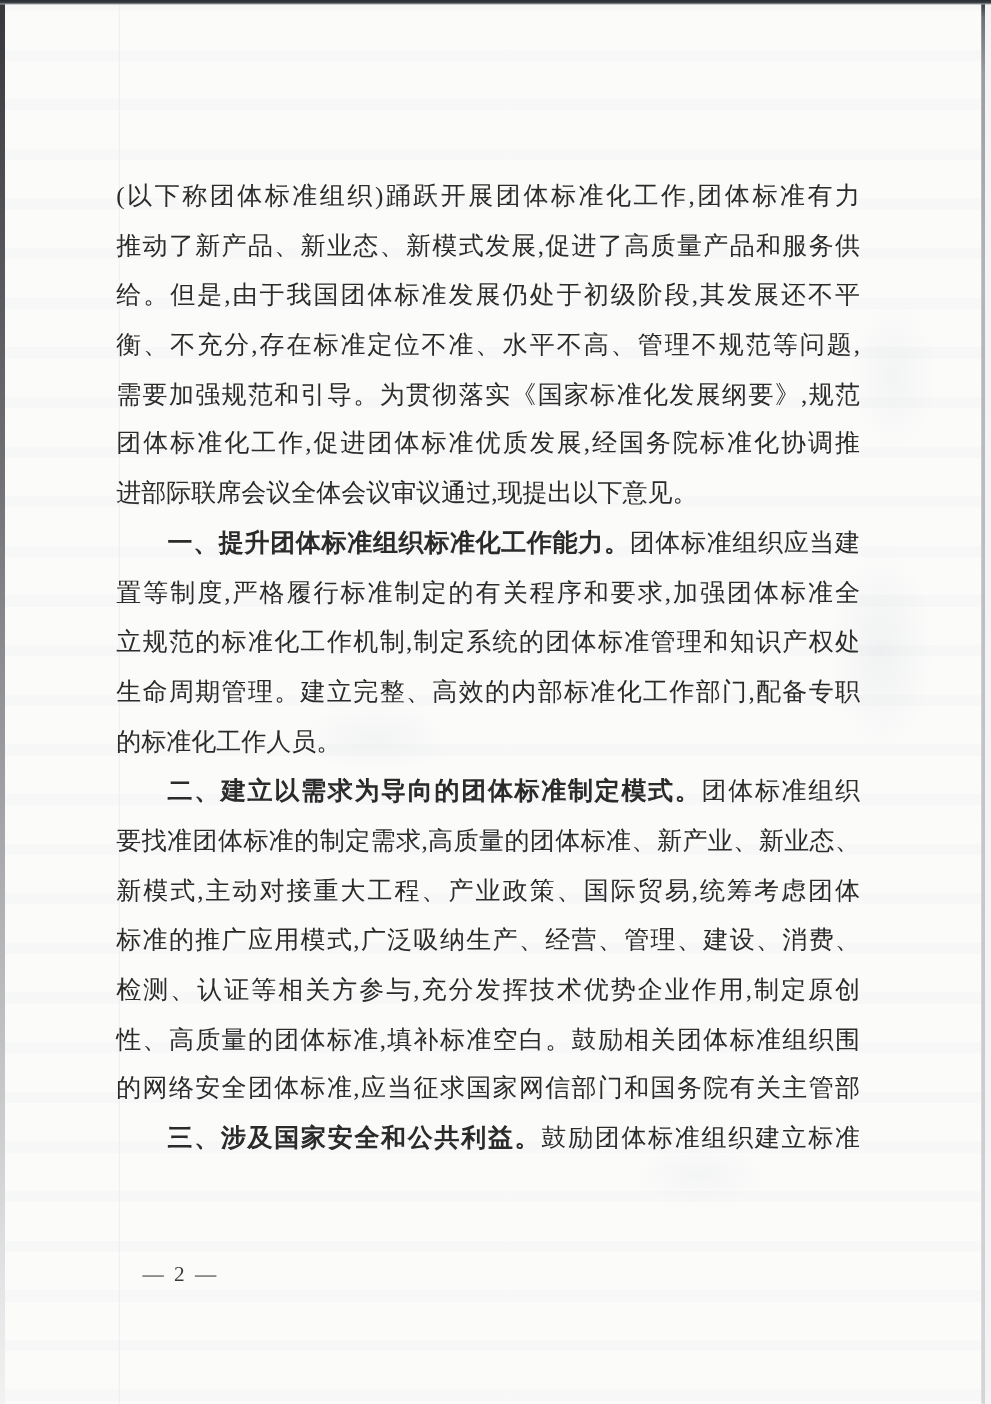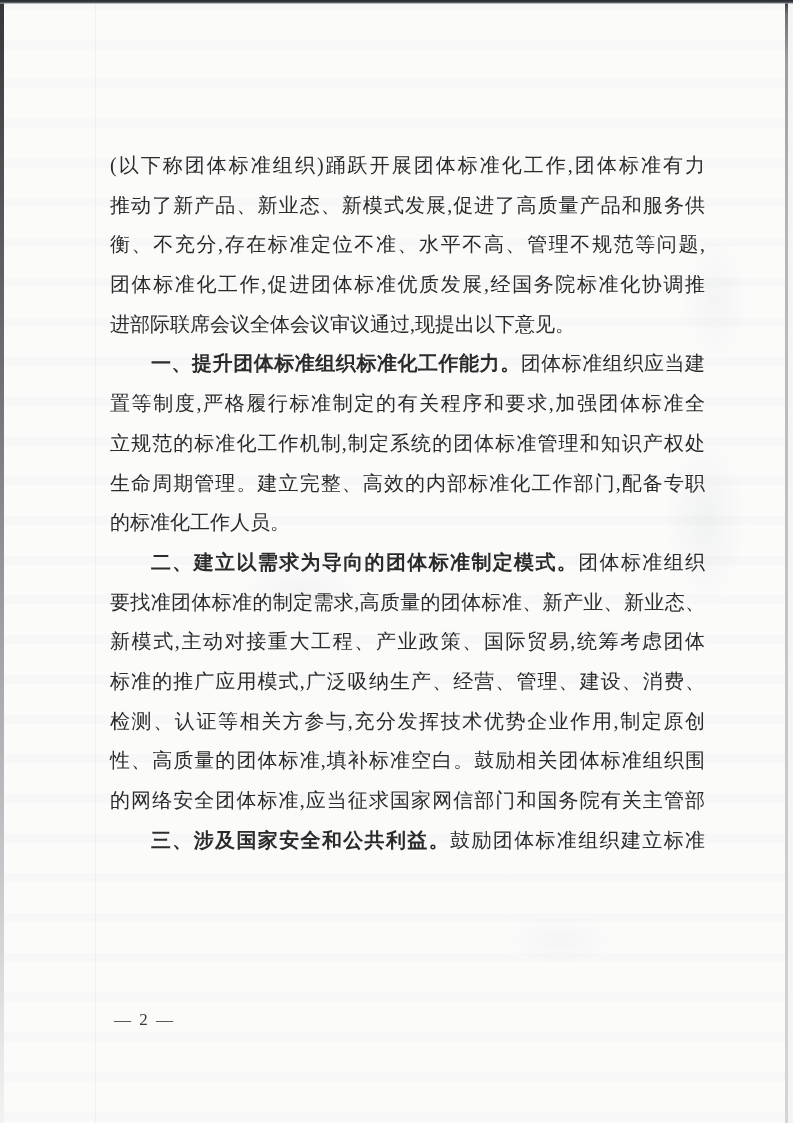--- a/index.html
+++ b/index.html
@@ -64,24 +64,23 @@
       radial-gradient(ellipse 90px 40px  at 300px 590px, rgba(150,160,175,0.08), rgba(150,160,175,0) 70%),
       radial-gradient(ellipse 80px 35px  at 560px 940px, rgba(150,160,175,0.07), rgba(150,160,175,0) 70%),
       radial-gradient(ellipse 70px 30px  at 430px 1180px, rgba(150,160,175,0.06), rgba(150,160,175,0) 70%),
       repeating-linear-gradient(to bottom,
         rgba(178,186,198,0.055) 0px, rgba(178,186,198,0.055) 9px,
         rgba(255,255,255,0) 9px, rgba(255,255,255,0) 39.7px);
   }
   
   .doc-body {
     position: absolute;
-    left: 110px;
+    left: 93px;
     top: 138px;
     width: 595px;
-    margin-top: 8px;
   }
   .line {
     height: 39.7px;
     line-height: 39.7px;
     font-size: 20px;
     font-family: "Liberation Serif", "DejaVu Serif", serif;
     color: #2b2b2b;
     text-align: justify;
     white-space: nowrap;
     letter-spacing: 0;
@@ -107,21 +106,23 @@
 </head>
 <body>
 
 <div class="scan-page">
   <div class="bleed"></div>
   <div class="fold-line"></div>
 
   <div class="doc-body">
       <div class="line fill">(以下称团体标准组织)踊跃开展团体标准化工作,团体标准有力</div>
       <div class="line fill">推动了新产品、新业态、新模式发展,促进了高质量产品和服务供</div>
+      <div class="line fill">给。但是,由于我国团体标准发展仍处于初级阶段,其发展还不平</div>
       <div class="line fill">衡、不充分,存在标准定位不准、水平不高、管理不规范等问题,</div>
+      <div class="line fill">需要加强规范和引导。为贯彻落实《国家标准化发展纲要》,规范</div>
       <div class="line fill">团体标准化工作,促进团体标准优质发展,经国务院标准化协调推</div>
       <div class="line">进部际联席会议全体会议审议通过,现提出以下意见。</div>
       <div class="line fill indent"><span class="lead">一、提升团体标准组织标准化工作能力。</span>团体标准组织应当建</div>
       <div class="line fill">置等制度,严格履行标准制定的有关程序和要求,加强团体标准全</div>
       <div class="line fill">立规范的标准化工作机制,制定系统的团体标准管理和知识产权处</div>
       <div class="line fill">生命周期管理。建立完整、高效的内部标准化工作部门,配备专职</div>
       <div class="line">的标准化工作人员。</div>
       <div class="line fill indent"><span class="lead">二、建立以需求为导向的团体标准制定模式。</span>团体标准组织</div>
       <div class="line fill">要找准团体标准的制定需求,高质量的团体标准、新产业、新业态、</div>
       <div class="line fill">新模式,主动对接重大工程、产业政策、国际贸易,统筹考虑团体</div>

